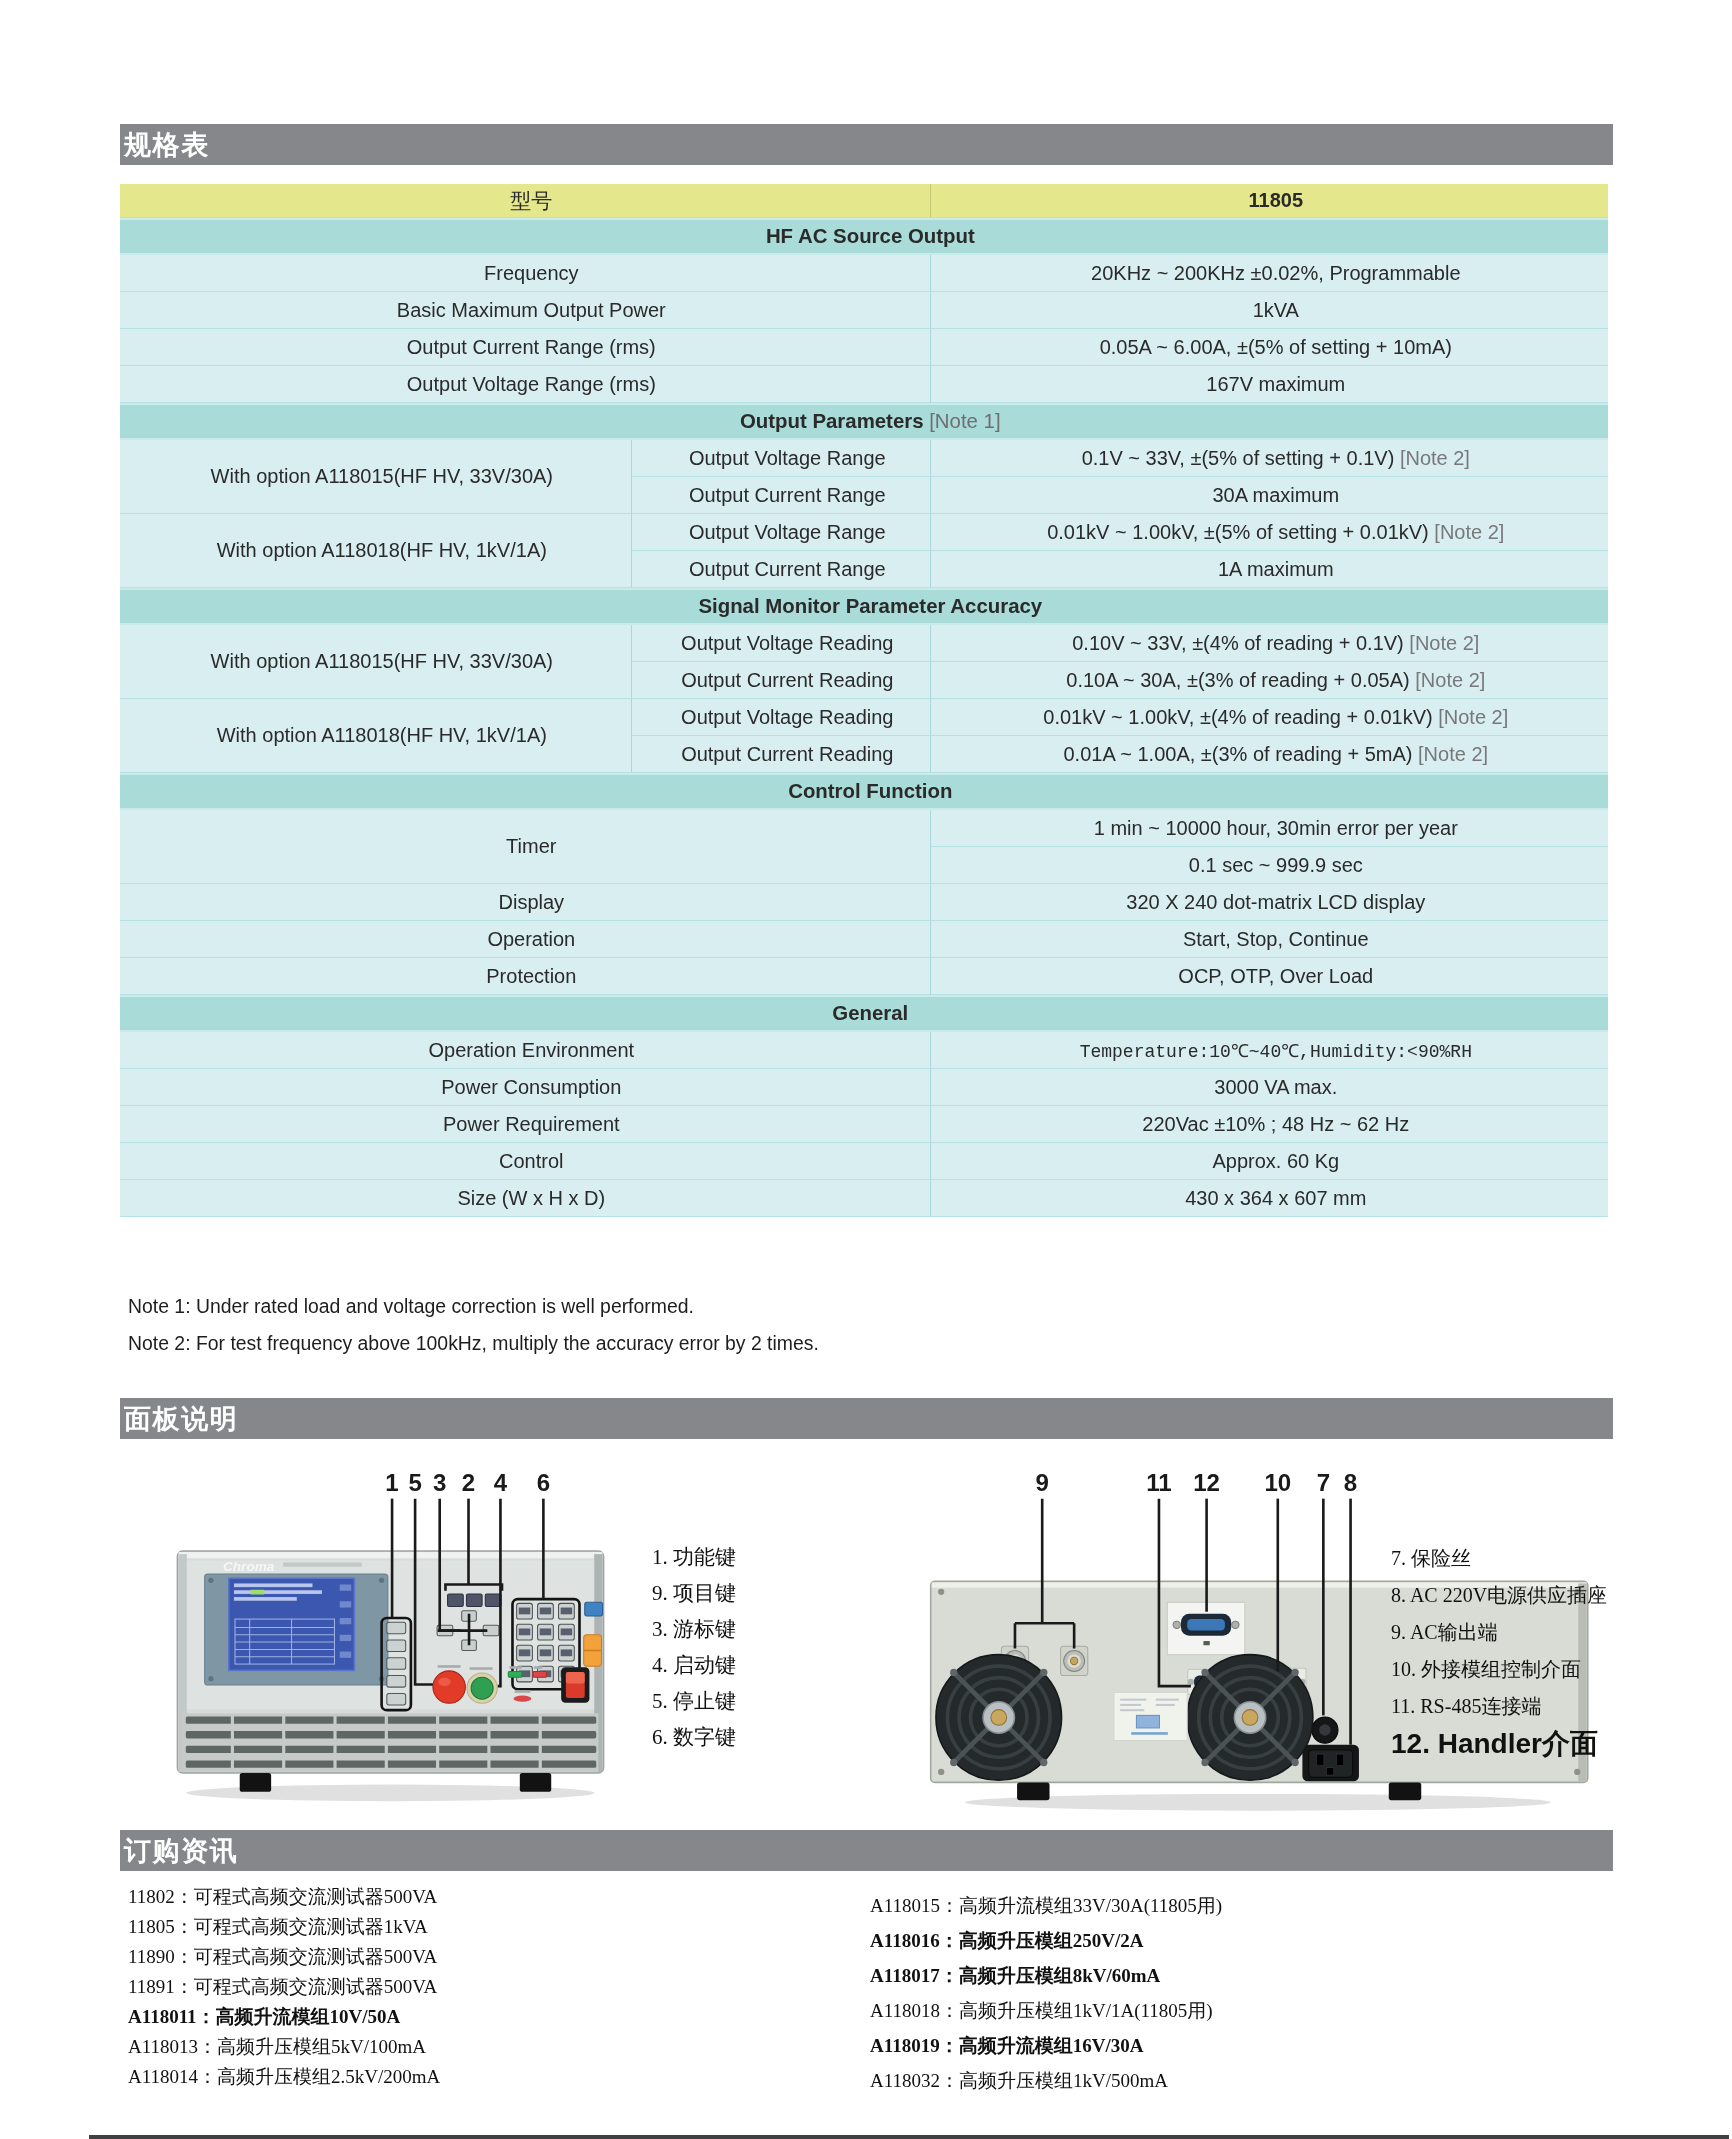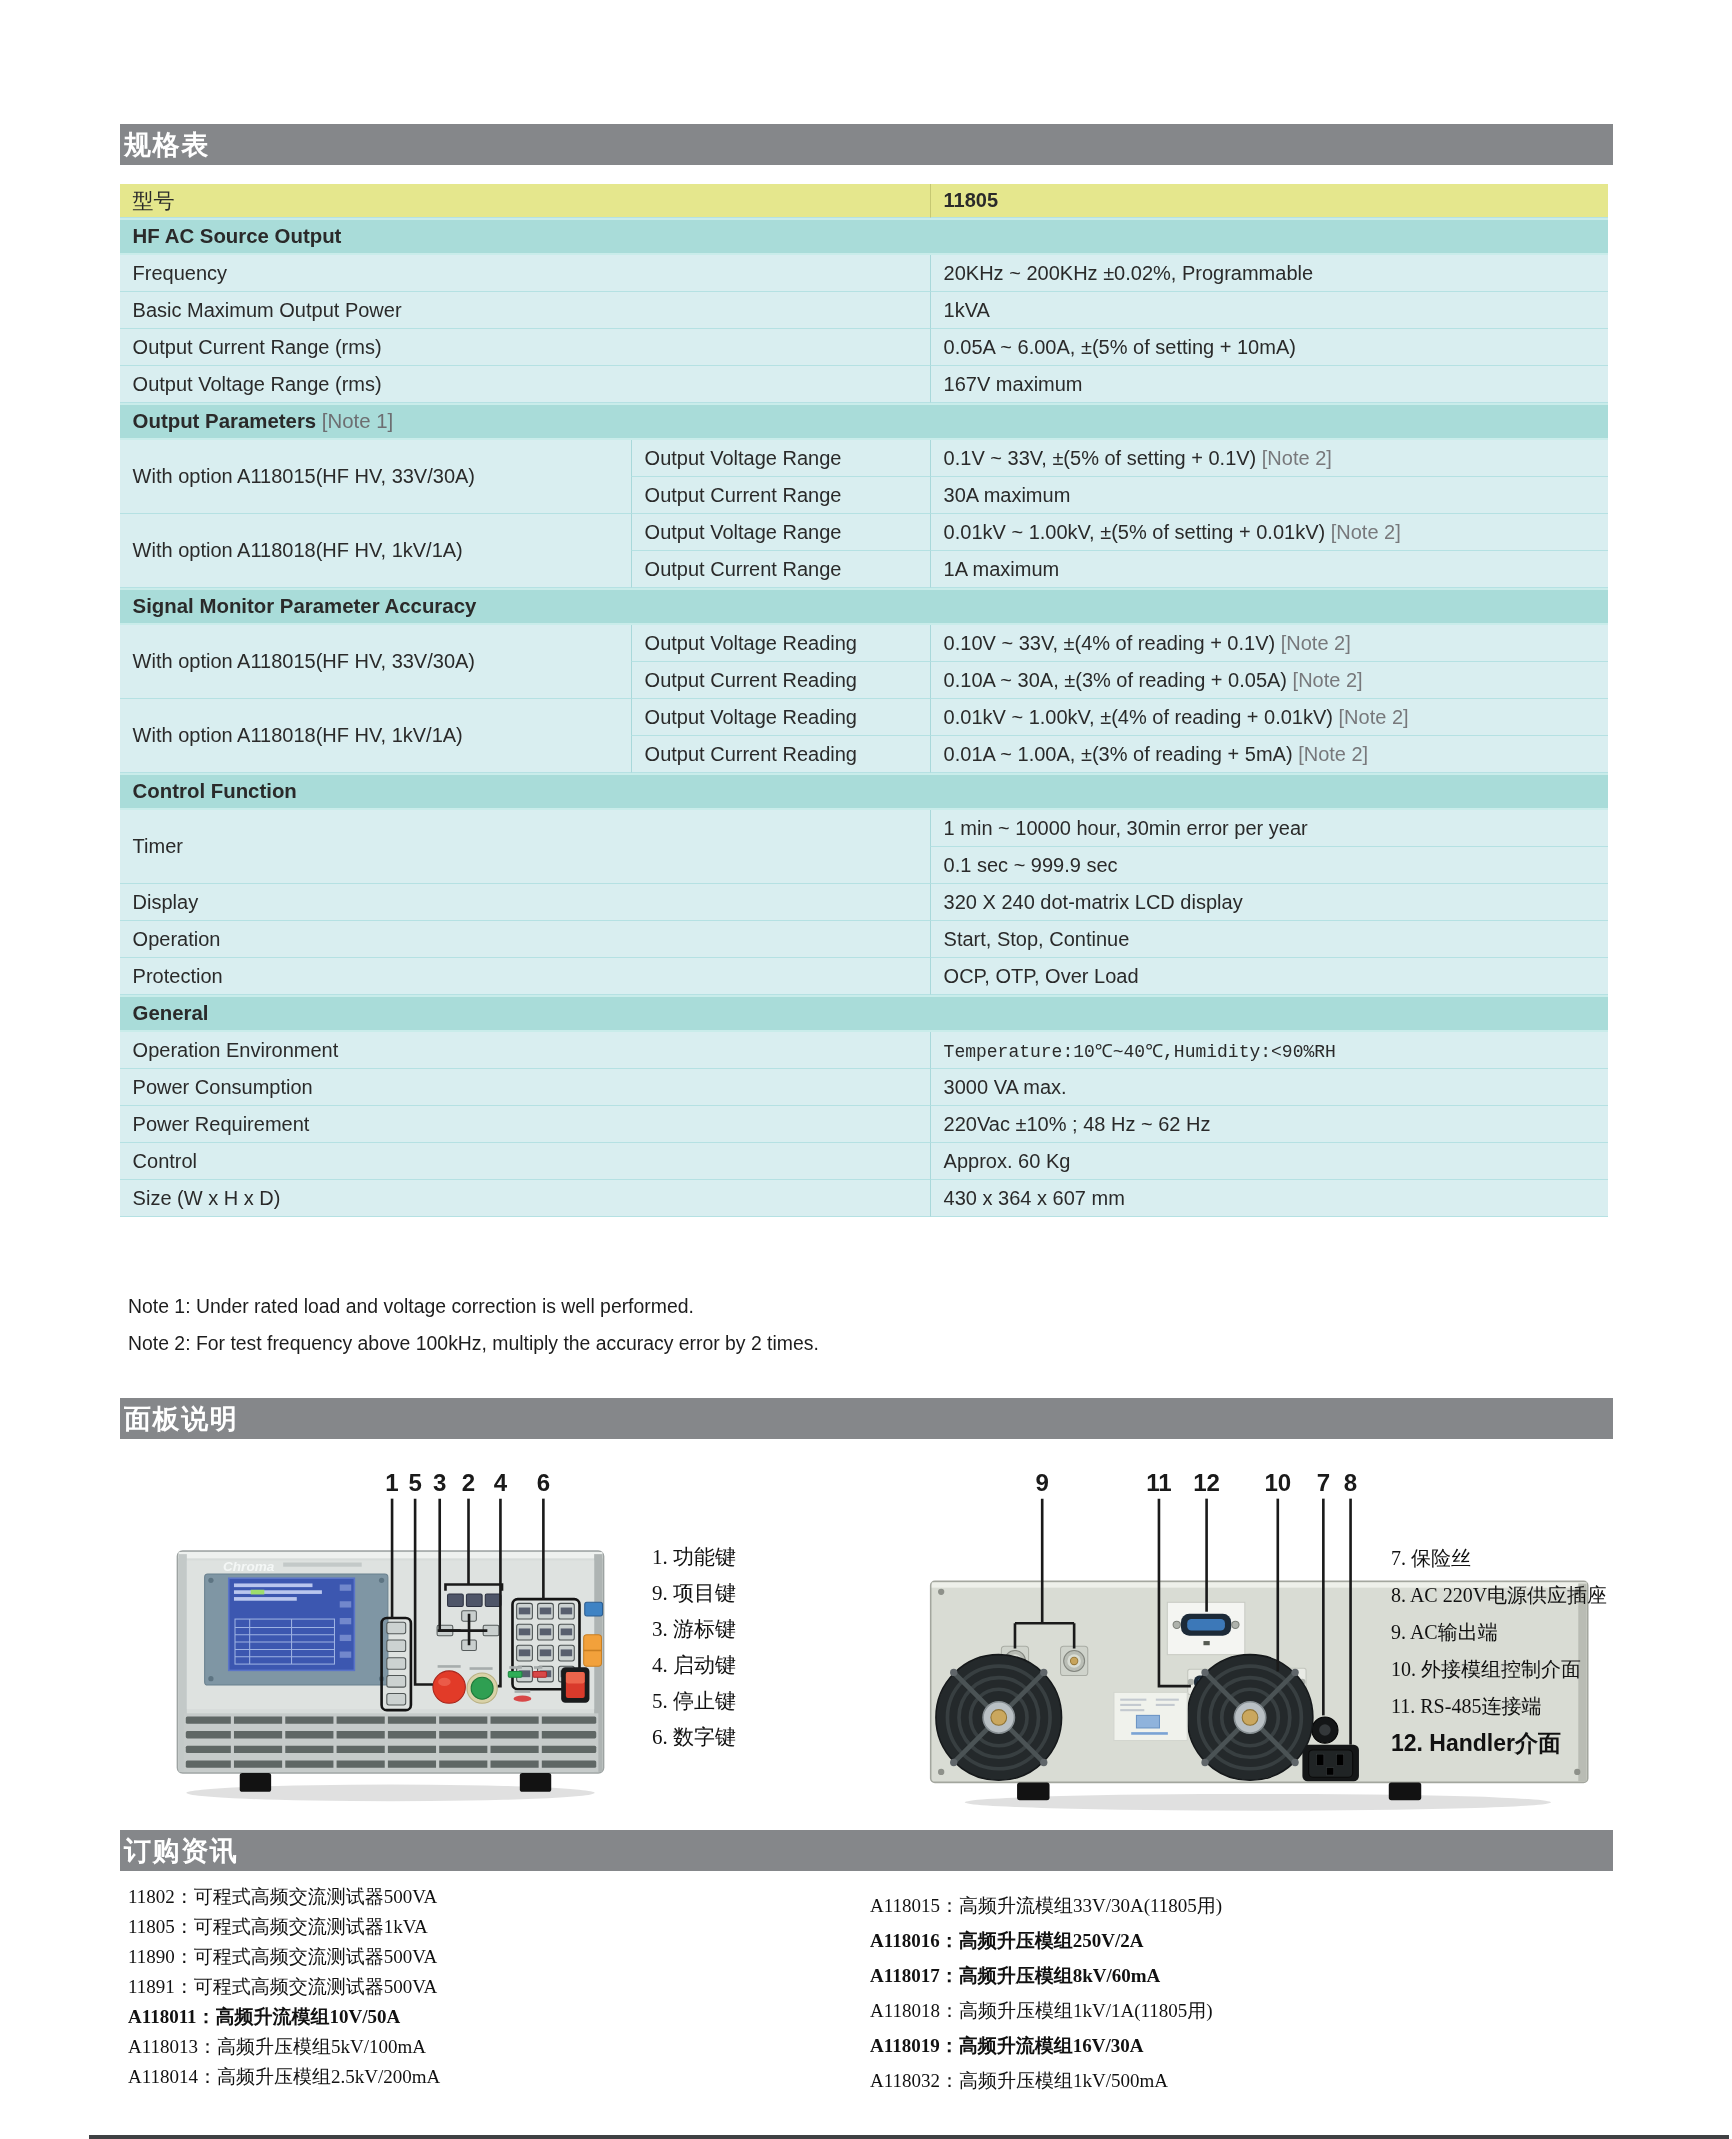--- a/index.html
+++ b/index.html
@@ -11,21 +11,21 @@
           color:#ffffff;font-family:"Liberation Serif","DejaVu Serif",serif;
           font-weight:bold;font-size:27px;line-height:42px;padding-left:4px;
           box-sizing:border-box;letter-spacing:1.6px;}
   #bar-spec{top:124px;}
   #bar-panel{top:1398px;}
   #bar-order{top:1830px;}
 
   
   table.spec{position:absolute;left:120px;top:184px;width:1488px;border-spacing:0;
              table-layout:fixed;font-size:20px;}
-  table.spec td,table.spec th{padding:0 0 0 12.6px;vertical-align:middle;text-align:left;
+  table.spec td,table.spec th{padding:0 0 0 12.6px;vertical-align:middle;text-align:center;
              border-bottom:1.6px solid #b5e1e3;font-weight:normal;box-sizing:border-box;
              overflow:hidden;white-space:nowrap;margin-left:36px;}
   tr.h-model{height:34px;background:#e5e78d;}
   tr.h-model td.lab{font-family:"Liberation Serif","DejaVu Serif",serif;font-size:21px;}
   tr.h-model td.val{font-weight:bold;}
   tr.sec{height:37px;background:#a9dcd9;}
   tr.sec th{font-weight:bold;font-size:20.4px;border-top:2.1px solid #c9ecea;border-bottom:2.1px solid #c9ecea;}
   tr.row{height:37px;background:#d9eef0;}
   tr.subrow{height:37px;background:#d9eef0;}
   td.val{border-left:1.6px solid #a9d8da;padding-left:13.6px;}
@@ -39,21 +39,21 @@
   
   .notes{position:absolute;left:128px;top:1288px;width:1362px;font-size:19.4px;line-height:37px;color:#1d1d1d;}
 
   
   .frontlabels{position:absolute;left:652px;top:1539px;
                font-family:"Liberation Serif","DejaVu Serif",serif;font-size:21px;color:#111;text-align:right;}
   .frontlabels div{height:36px;line-height:36px;}
   .rearlabels{position:absolute;left:1391px;top:1540px;
               font-family:"Liberation Serif","DejaVu Serif",serif;font-size:20px;color:#111;}
   .rearlabels div{height:37px;line-height:37px;}
-  .rearlabels div.bold{font-family:"Liberation Sans","DejaVu Sans",sans-serif;font-weight:bold;font-size:23px;}
+  .rearlabels div.bold{font-family:"Liberation Sans","DejaVu Sans",sans-serif;font-weight:bold;font-size:28px;}
 
   
   svg.panelfig{position:absolute;}
   #front-fig{left:173px;top:1462px;}
   #rear-fig{left:891px;top:1462px;}
   .callout-num{font-family:"Liberation Sans","DejaVu Sans",sans-serif;font-weight:bold;font-size:46px;fill:#1a1a1a;}
 
   
   .ordercol{position:absolute;font-family:"Liberation Serif","DejaVu Serif",serif;
             font-size:19px;color:#111;}

